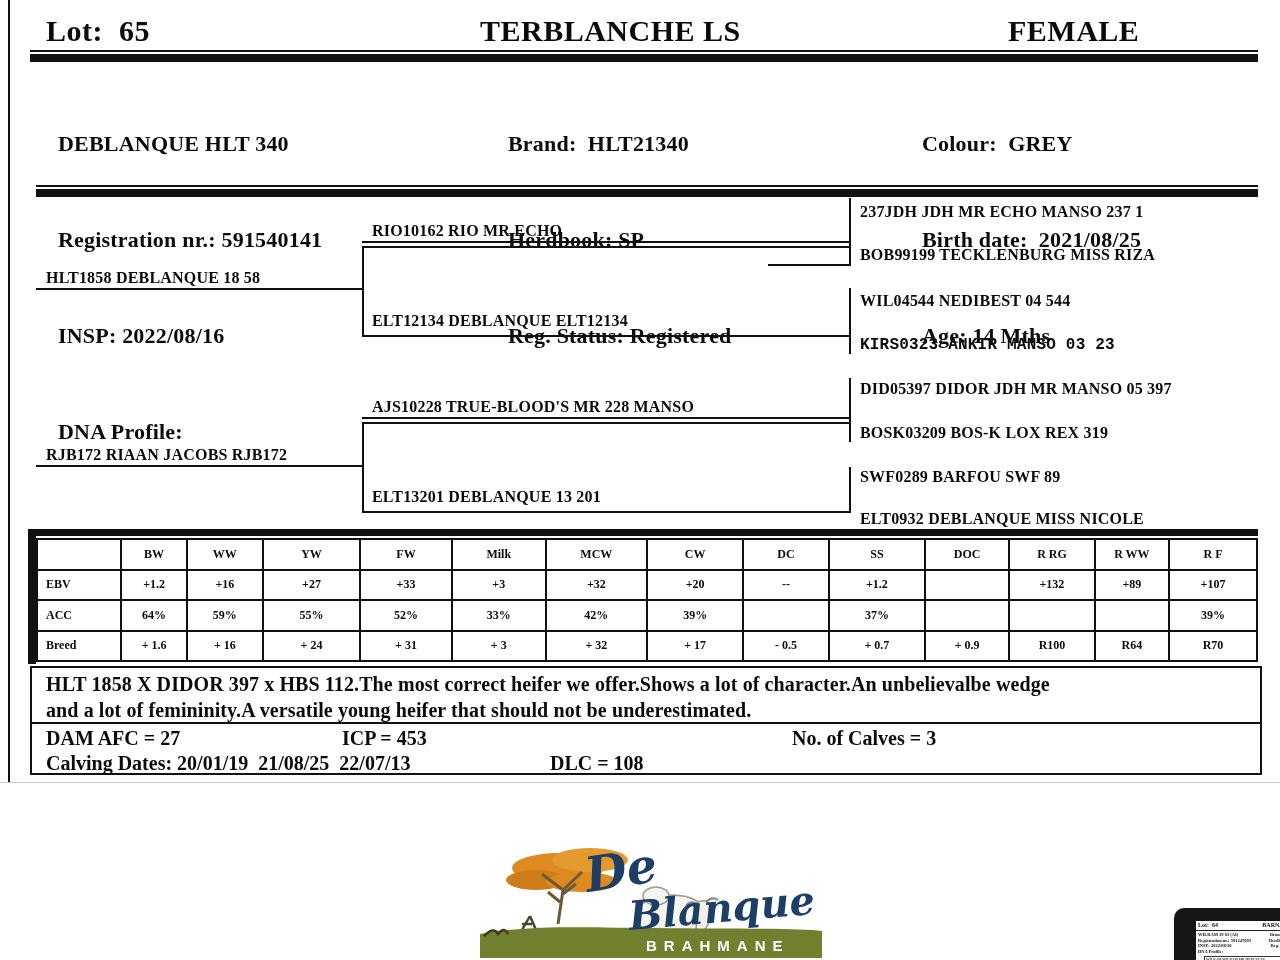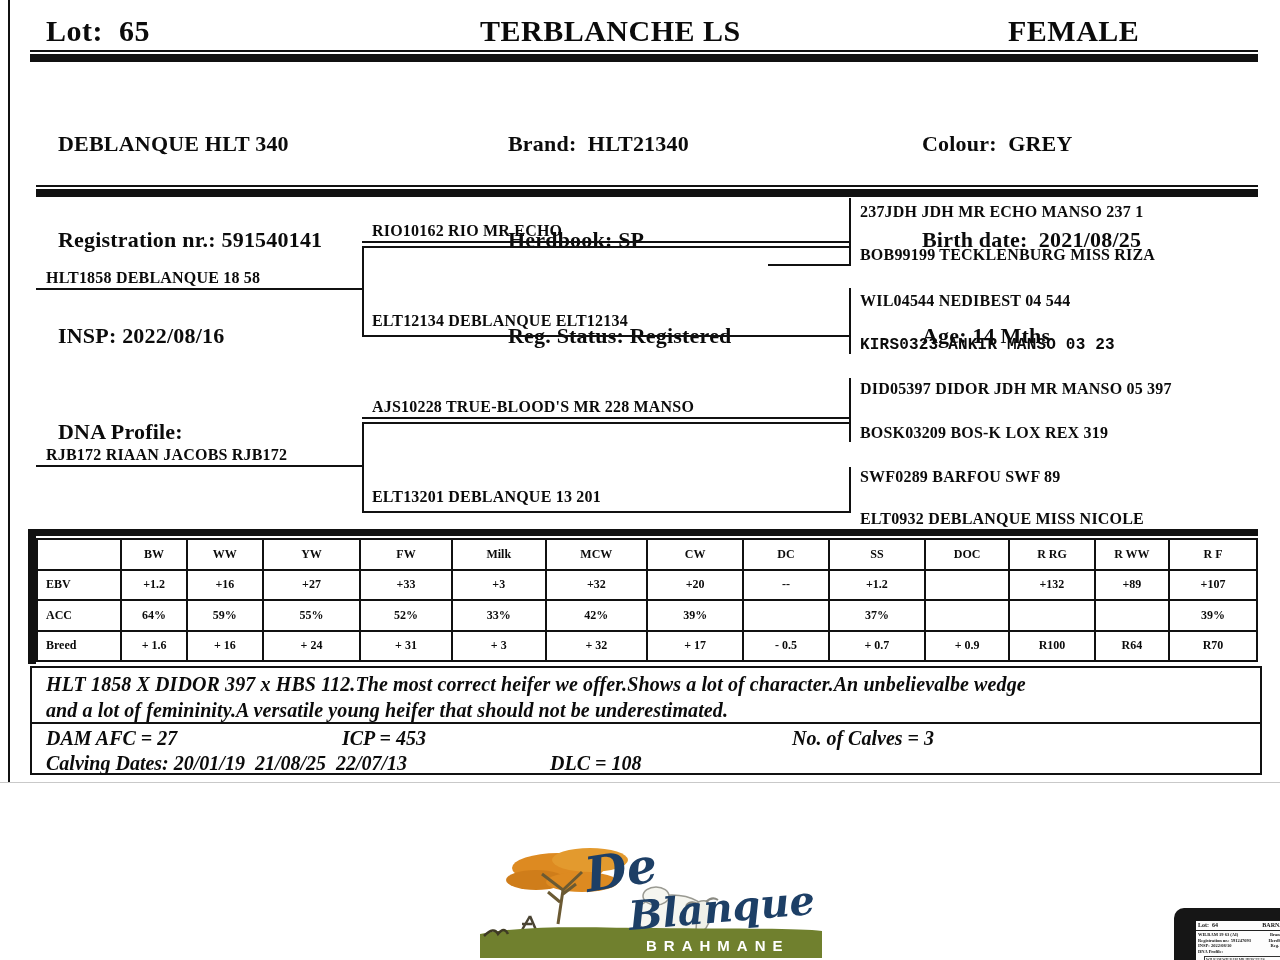--- a/index.html
+++ b/index.html
@@ -177,21 +177,21 @@
       <td>- 0.5</td>
       <td>+ 0.7</td>
       <td>+ 0.9</td>
       <td>R100</td>
       <td>R64</td>
       <td>R70</td>
     </tr>
   </tbody>
     </table>
 
-  <div class="abs" style="left:30px;top:666px;width:1228px;height:105px;border:2px solid #111;font-style:italic;">
+  <div class="abs" style="left:30px;top:666px;width:1228px;height:105px;border:2px solid #111;">
     <div class="notes" style="position:absolute;left:14px;top:3px;">HLT 1858 X DIDOR 397 x HBS 112.The most correct heifer we offer.Shows a lot of character.An unbelievalbe wedge</div>
     <div class="notes" style="position:absolute;left:14px;top:29px;">and a lot of femininity.A versatile young heifer that should not be underestimated.</div>
     <div class="ln" style="left:0;top:54px;width:1228px;height:1.5px;"></div>
     <div class="stats" style="position:absolute;left:14px;top:59px;">DAM AFC = 27</div>
     <div class="stats" style="position:absolute;left:310px;top:59px;">ICP = 453</div>
     <div class="stats" style="position:absolute;left:518px;top:59px;margin-top:25px;">DLC = 108</div>
     <div class="stats" style="position:absolute;left:760px;top:59px;">No. of Calves = 3</div>
     <div class="stats" style="position:absolute;left:14px;top:84px;">Calving Dates: 20/01/19  21/08/25  22/07/13</div>
   </div>
 

